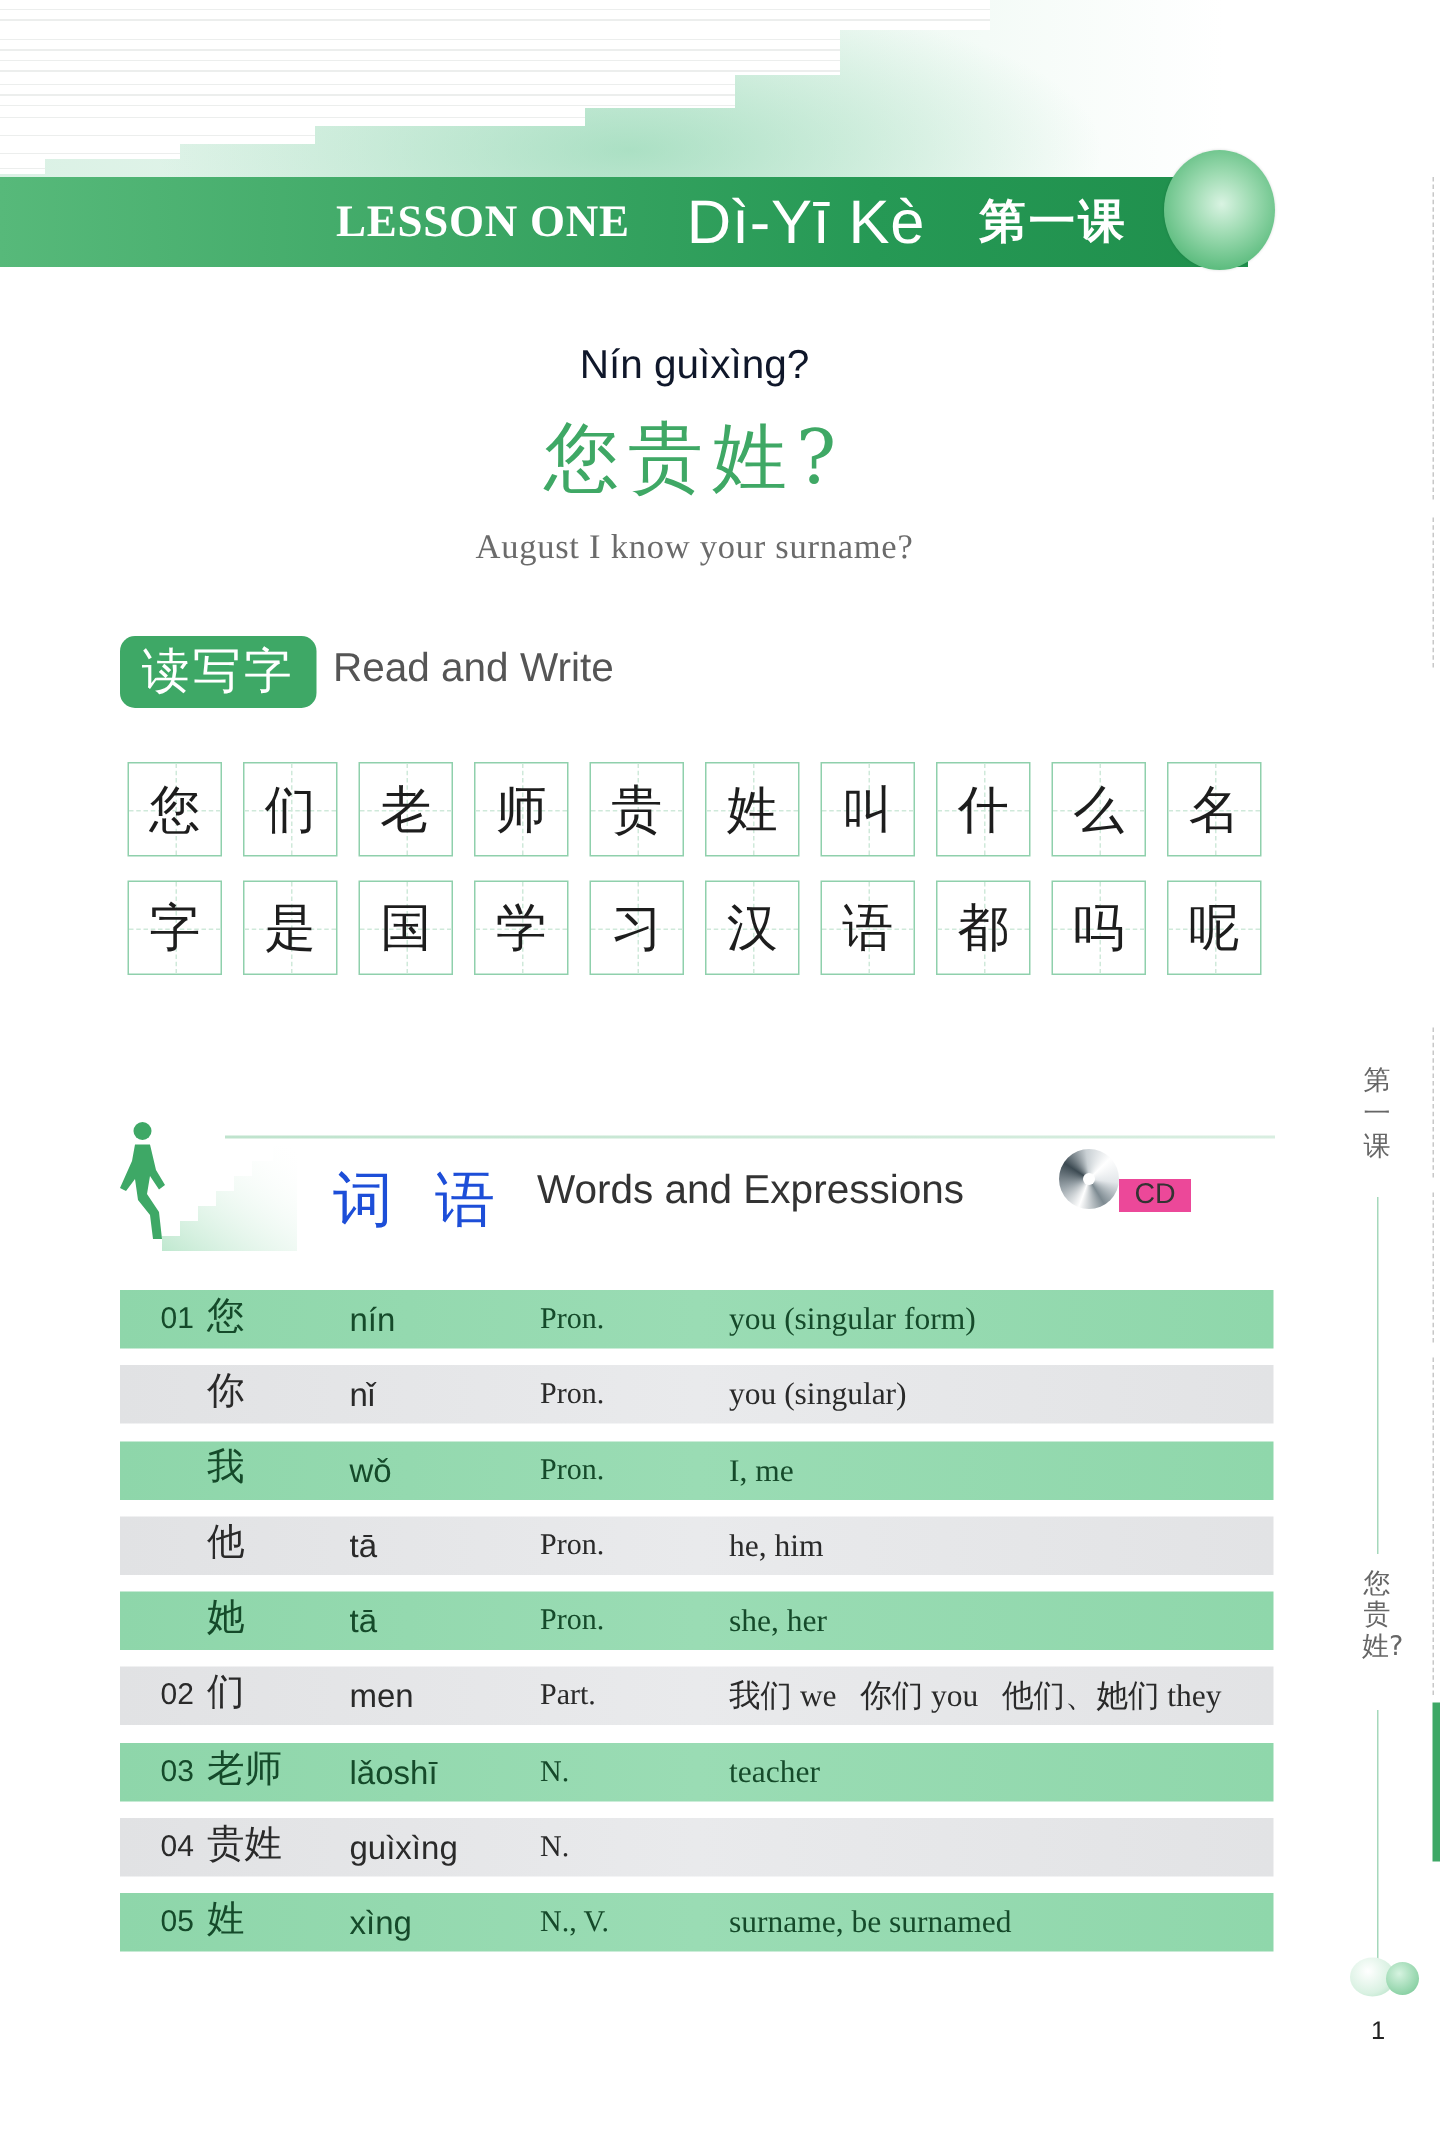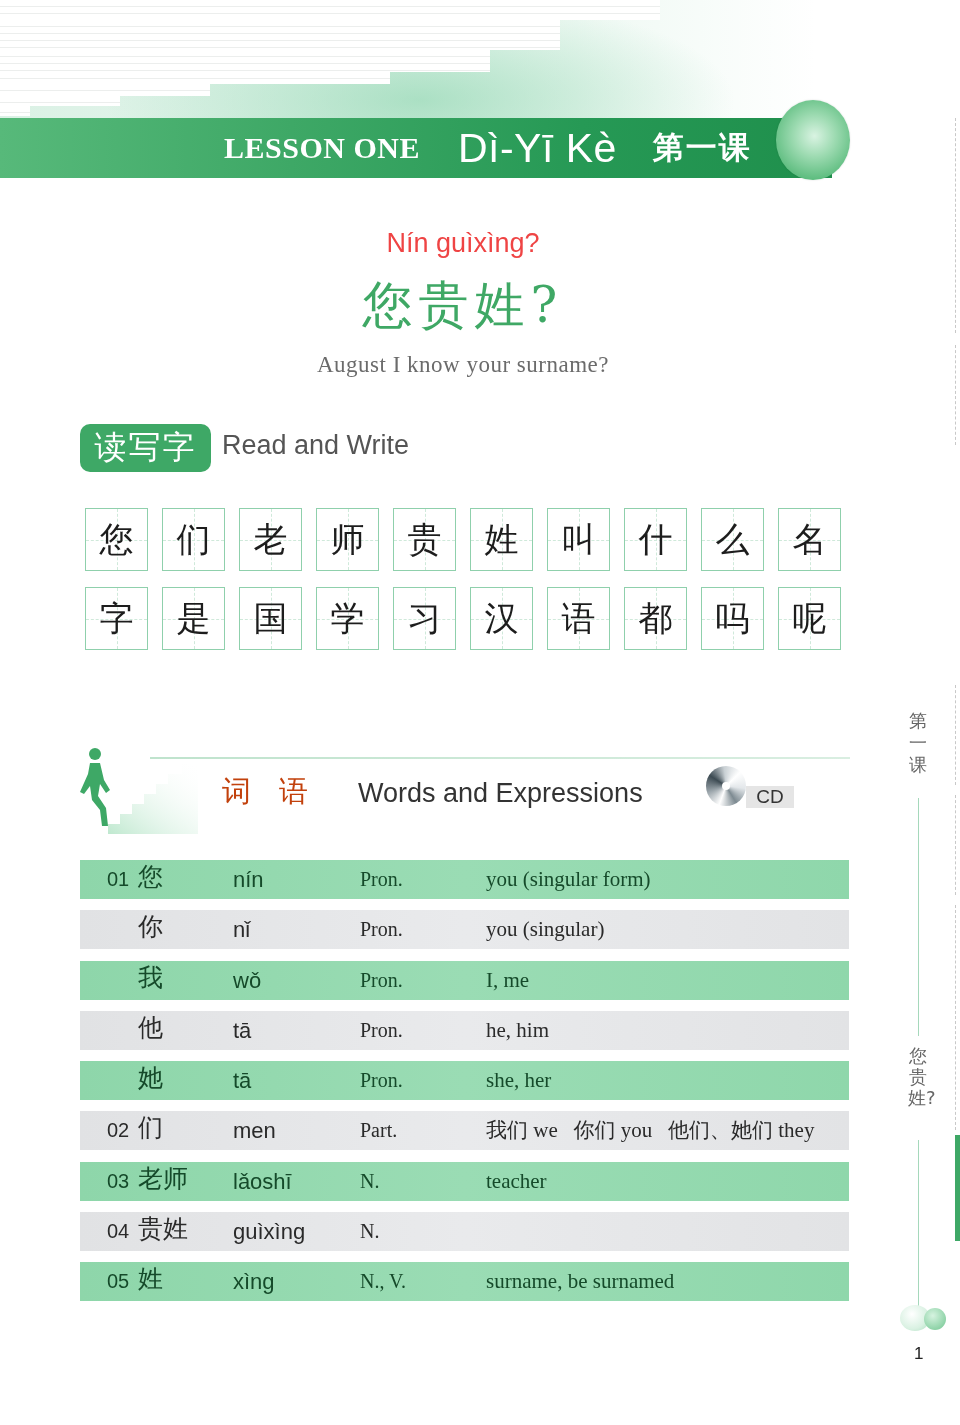--- a/index.html
+++ b/index.html
@@ -45,21 +45,21 @@
       letter-spacing: 2px;
     }
     .sphere {
       position: absolute; left: 776px; top: 100px; width: 74px; height: 80px; border-radius: 50%;
       background: radial-gradient(circle at 52% 45%, #d9f3e2 0%, #9edbb2 35%, #5cbc7e 75%, #3e9d62 100%);
       box-shadow: 0 0 2px rgba(0,0,0,0.15);
     }
     
     .title-py {
       position: absolute; top: 228px; left: 0; width: 926px; text-align: center;
-      font-family: "Liberation Sans", sans-serif; font-size: 27px; color: #ef4444;
+      font-family: "Liberation Sans", sans-serif; font-size: 27px; color: #0f172a;
     }
     .title-cn {
       position: absolute; top: 272px; left: 0; width: 926px; text-align: center;
       font-family: "DejaVu Serif", serif; font-size: 50px; color: #3fa865; letter-spacing: 6px;
     }
     .title-en {
       position: absolute; top: 352px; left: 0; width: 926px; text-align: center;
       font-family: "Liberation Serif", serif; font-size: 23px; color: #6b6b6b; letter-spacing: 0.5px;
     }
     
@@ -96,39 +96,39 @@
     
     .words-rule {
       position: absolute; left: 150px; top: 757px; width: 700px; height: 2px;
       background: linear-gradient(90deg, #bfe3cd, #d9eee1);
     }
     .walker {
       position: absolute; left: 78px; top: 746px; width: 150px; height: 90px;
     }
     .words-cn {
       position: absolute; left: 222px; top: 772px;
-      font-family: "DejaVu Sans", sans-serif; font-size: 29px; color: #c2410c; letter-spacing: 28px;
+      font-family: "DejaVu Sans", sans-serif; font-size: 40px; color: #1d4ed8; letter-spacing: 28px;
     }
     .words-en {
       position: absolute; left: 358px; top: 778px;
       font-family: "Liberation Sans", sans-serif; font-size: 27px; color: #333;
     }
     .cd {
       position: absolute; left: 706px; top: 766px; width: 90px; height: 42px;
     }
     .cd-disc {
       position: absolute; left: 0; top: 0; width: 40px; height: 40px; border-radius: 50%;
       background: conic-gradient(from 200deg, #ffffff, #9aa4aa, #3c4a52, #c9d0d4, #ffffff, #e3e7ea, #7d8a91, #ffffff);
     }
     .cd-disc::after {
       content: ""; position: absolute; left: 16px; top: 16px; width: 8px; height: 8px; border-radius: 50%; background: #fff;
     }
     .cd-label {
       position: absolute; left: 40px; top: 20px; width: 48px; height: 22px;
-      background: #e5e5e5; color: #333; font-family: "Liberation Sans", sans-serif; font-size: 19px;
+      background: #ec4899; color: #333; font-family: "Liberation Sans", sans-serif; font-size: 19px;
       display: flex; align-items: center; justify-content: center;
     }
     
     .vocab { position: absolute; left: 80px; top: 860px; width: 769px; }
     .vrow {
       position: relative; height: 39px; margin-bottom: 11.3px;
       display: block;
     }
     .vrow.green { background: #8fd8ac; background: linear-gradient(90deg, #8ed6aa, #9adcb4 50%, #8fd7ab); }
     .vrow.grey  { background: linear-gradient(90deg, #e1e2e4, #e9eaec 50%, #e2e3e5); }

